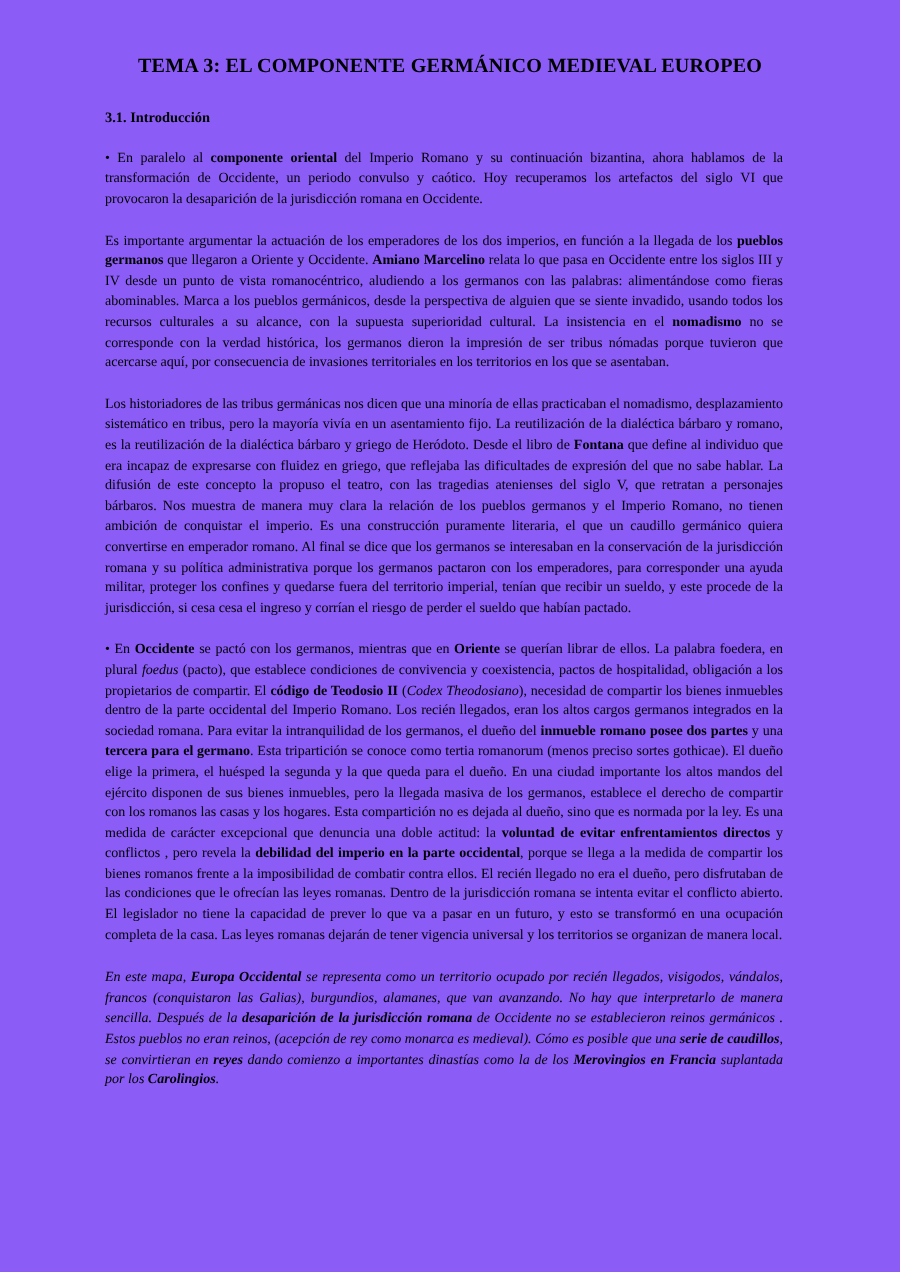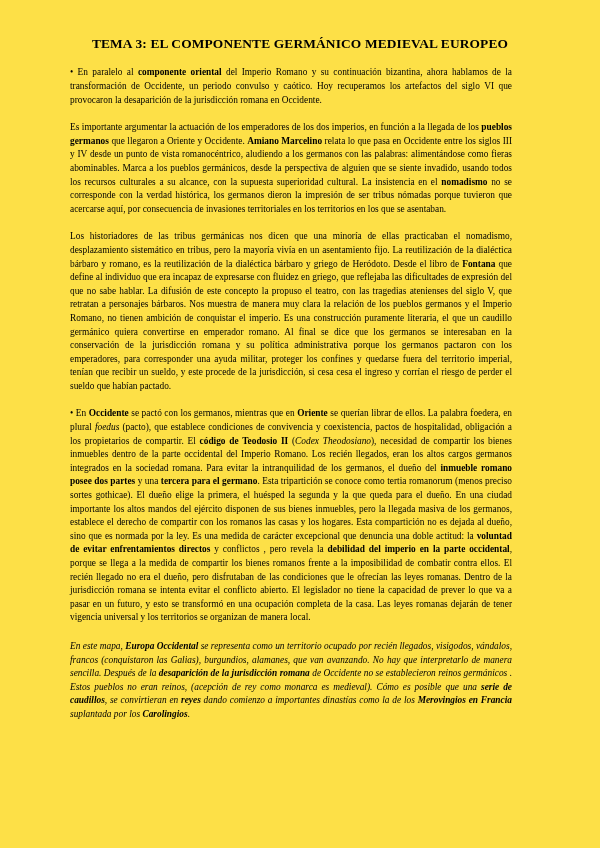--- a/index.html
+++ b/index.html
@@ -13,21 +13,21 @@
     height: 848px;
     overflow: hidden;
     font-family: "Liberation Serif", "DejaVu Serif", serif;
     color: #000000;
     -webkit-font-smoothing: antialiased;
   }
   .page {
     box-sizing: border-box;
     width: 600px;
     height: 848px;
-    background: #fde047;
+    background: #8b5cf6;
     padding: 30px 70px 0 70px;
   }
   .doc-title {
     font-size: 13.4px;
     font-weight: bold;
     text-align: center;
     letter-spacing: 0.15px;
     margin: 5px 0 0 0;
     line-height: 1.3;
   }
@@ -36,21 +36,21 @@
     font-weight: bold;
     text-align: left;
     margin: 21px 0 0 0;
     line-height: 1.3;
   }
   p.para {
     font-size: 9.35px;
     line-height: 1.455;
     text-align: justify;
     text-justify: inter-word;
-    margin: 14px 18px 0 0;
+    margin: 14px 8px 0 0;
     hyphens: none;
   }
   p.para.tight {
     margin-top: 15px;
     font-style: italic;
   }
   b, .b {
     font-weight: bold;
   }
   i, .i {
@@ -59,20 +59,21 @@
     font-weight: normal;
   }
 </style>
 </head>
 <body>
 
 <div class="page">
 
   <h1 class="doc-title">TEMA 3: EL COMPONENTE GERMÁNICO MEDIEVAL EUROPEO</h1>
 
+  <h2 class="section-heading">3.1. Introducción</h2>
 
   <p class="para"><span class="bullet">•</span><span> En paralelo al </span><b>componente oriental</b><span> del Imperio Romano y su continuación bizantina, ahora hablamos de la transformación de Occidente, un periodo convulso y caótico. Hoy recuperamos los artefactos del siglo VI que provocaron la desaparición de la jurisdicción romana en Occidente.</span></p>
   <p class="para"><span>Es importante argumentar la actuación de los emperadores de los dos imperios, en función a la llegada de los </span><b>pueblos germanos</b><span> que llegaron a Oriente y Occidente. </span><b>Amiano Marcelino</b><span> relata lo que pasa en Occidente entre los siglos III y IV desde un punto de vista romanocéntrico, aludiendo a los germanos con las palabras: alimentándose como fieras abominables. Marca a los pueblos germánicos, desde la perspectiva de alguien que se siente invadido, usando todos los recursos culturales a su alcance, con la supuesta superioridad cultural. La insistencia en el </span><b>nomadismo</b><span> no se corresponde con la verdad histórica, los germanos dieron la impresión de ser tribus nómadas porque tuvieron que acercarse aquí, por consecuencia de invasiones territoriales en los territorios en los que se asentaban.</span></p>
   <p class="para"><span>Los historiadores de las tribus germánicas nos dicen que una minoría de ellas practicaban el nomadismo, desplazamiento sistemático en tribus, pero la mayoría vivía en un asentamiento fijo. La reutilización de la dialéctica bárbaro y romano, es la reutilización de la dialéctica bárbaro y griego de Heródoto. Desde el libro de </span><b>Fontana</b><span> que define al individuo que era incapaz de expresarse con fluidez en griego, que reflejaba las dificultades de expresión del que no sabe hablar. La difusión de este concepto la propuso el teatro, con las tragedias atenienses del siglo V, que retratan a personajes bárbaros. Nos muestra de manera muy clara la relación de los pueblos germanos y el Imperio Romano, no tienen ambición de conquistar el imperio. Es una construcción puramente literaria, el que un caudillo germánico quiera convertirse en emperador romano. Al final se dice que los germanos se interesaban en la conservación de la jurisdicción romana y su política administrativa porque los germanos pactaron con los emperadores, para corresponder una ayuda militar, proteger los confines y quedarse fuera del territorio imperial, tenían que recibir un sueldo, y este procede de la jurisdicción, si cesa cesa el ingreso y corrían el riesgo de perder el sueldo que habían pactado.</span></p>
   <p class="para"><span class="bullet">•</span><span> En </span><b>Occidente</b><span> se pactó con los germanos, mientras que en </span><b>Oriente</b><span> se querían librar de ellos. La palabra foedera, en plural </span><i>foedus</i><span> (pacto), que establece condiciones de convivencia y coexistencia, pactos de hospitalidad, obligación a los propietarios de compartir. El </span><b>código de Teodosio II</b><span> (</span><i>Codex Theodosiano</i><span>), necesidad de compartir los bienes inmuebles dentro de la parte occidental del Imperio Romano. Los recién llegados, eran los altos cargos germanos integrados en la sociedad romana. Para evitar la intranquilidad de los germanos, el dueño del </span><b>inmueble romano posee dos partes</b><span> y una </span><b>tercera para el germano</b><span>. Esta tripartición se conoce como tertia romanorum (menos preciso sortes gothicae). El dueño elige la primera, el huésped la segunda y la que queda para el dueño. En una ciudad importante los altos mandos del ejército disponen de sus bienes inmuebles, pero la llegada masiva de los germanos, establece el derecho de compartir con los romanos las casas y los hogares. Esta compartición no es dejada al dueño, sino que es normada por la ley. Es una medida de carácter excepcional que denuncia una doble actitud: la </span><b>voluntad de evitar enfrentamientos directos</b><span> y conflictos , pero revela la </span><b>debilidad del imperio en la parte occidental</b><span>, porque se llega a la medida de compartir los bienes romanos frente a la imposibilidad de combatir contra ellos. El recién llegado no era el dueño, pero disfrutaban de las condiciones que le ofrecían las leyes romanas. Dentro de la jurisdicción romana se intenta evitar el conflicto abierto. El legislador no tiene la capacidad de prever lo que va a pasar en un futuro, y esto se transformó en una ocupación completa de la casa. Las leyes romanas dejarán de tener vigencia universal y los territorios se organizan de manera local.</span></p>
   <p class="para tight"><span>En este mapa, </span><b>Europa Occidental</b><span> se representa como un territorio ocupado por recién llegados, visigodos, vándalos, francos (conquistaron las Galias), burgundios, alamanes, que van avanzando. No hay que interpretarlo de manera sencilla. Después de la </span><b>desaparición de la jurisdicción romana</b><span> de Occidente no se establecieron reinos germánicos . Estos pueblos no eran reinos, (acepción de rey como monarca es medieval). Cómo es posible que una </span><b>serie de caudillos</b><span>, se convirtieran en </span><b>reyes</b><span> dando comienzo a importantes dinastías como la de los </span><b>Merovingios en Francia</b><span> suplantada por los </span><b>Carolingios</b><span>.</span></p>
 
 </div>
 
 </body></html>

